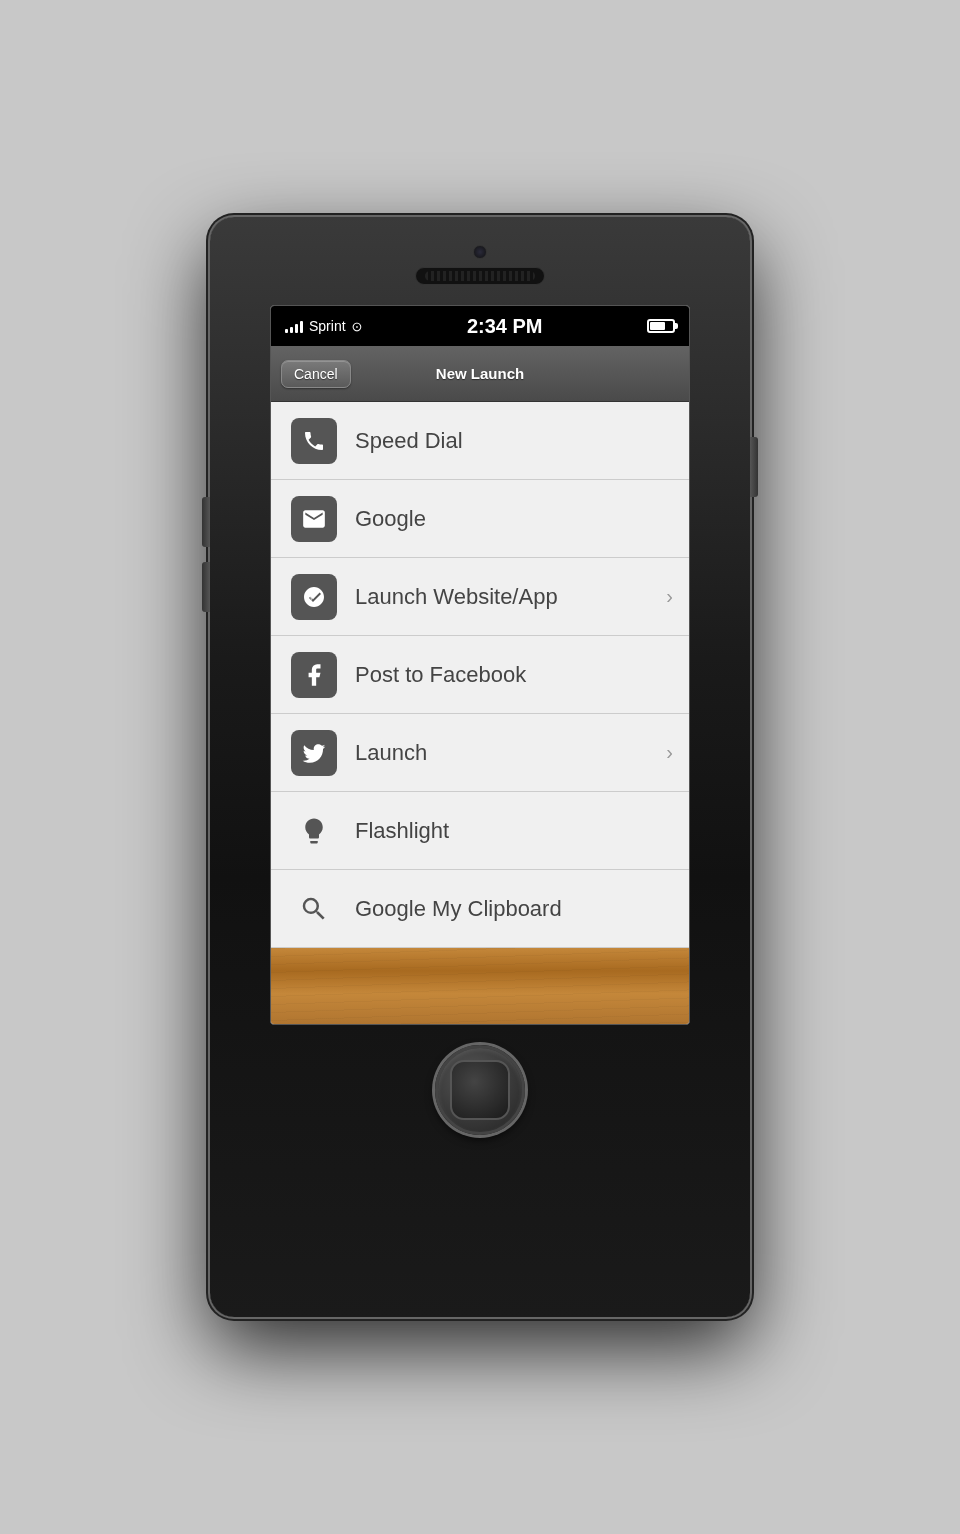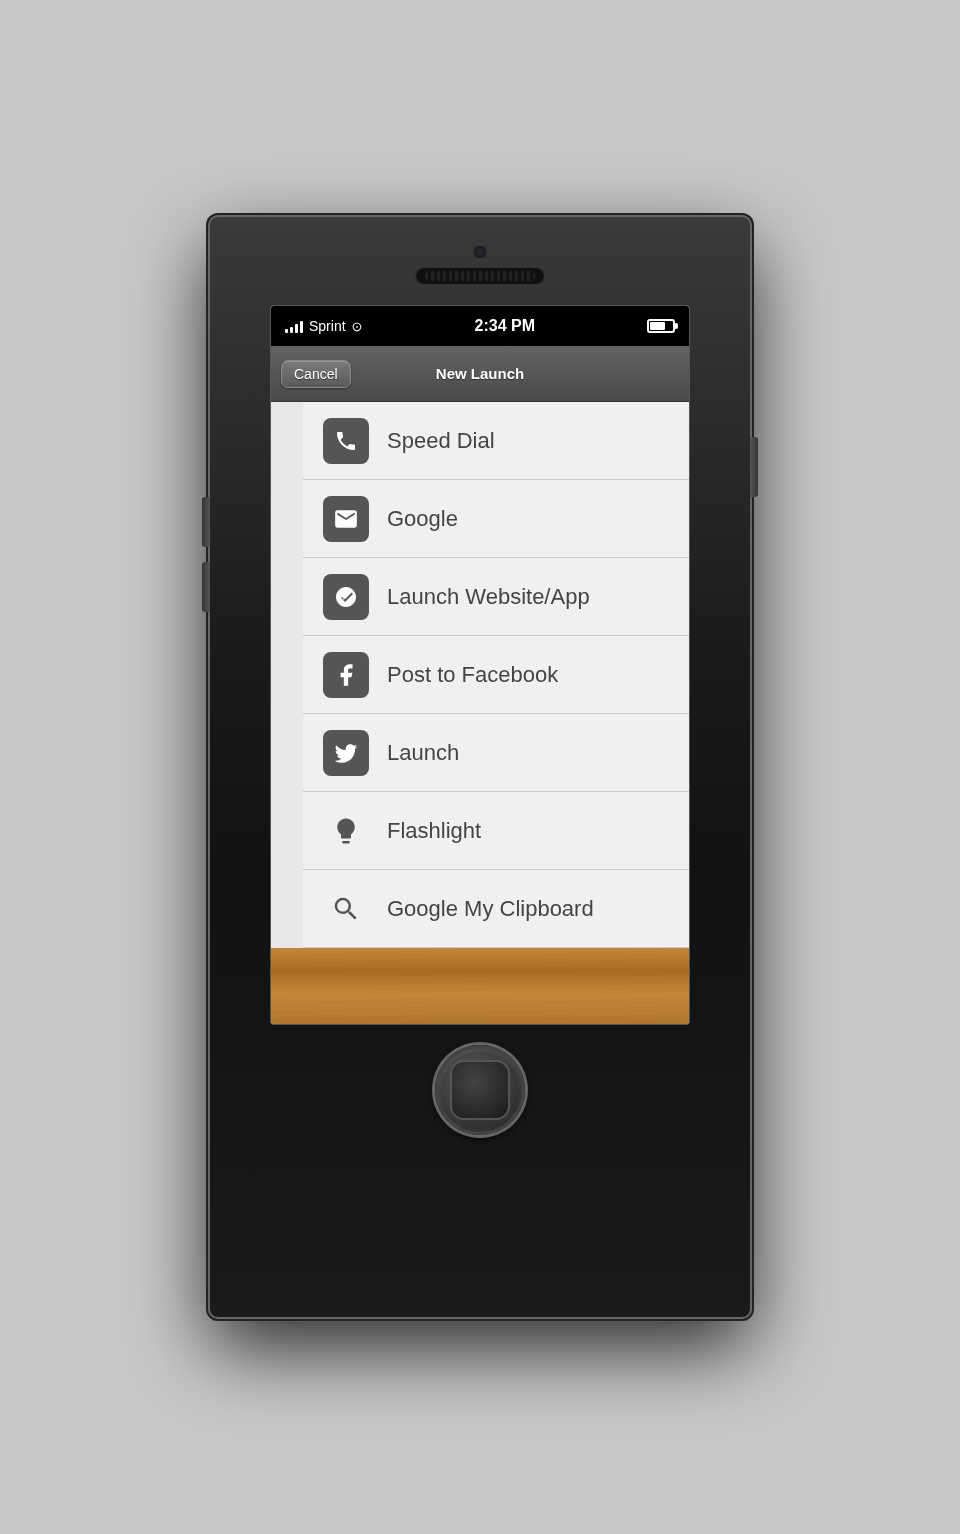--- a/index.html
+++ b/index.html
@@ -10,21 +10,21 @@
       justify-content: center;
       align-items: center;
       min-height: 100vh;
       font-family: -apple-system, 'Helvetica Neue', Arial, sans-serif;
     }
 
     .phone-outer {
       width: 540px;
       height: 1100px;
       background: linear-gradient(180deg, #3a3a3a 0%, #1a1a1a 40%, #111 60%, #1a1a1a 100%);
-      border-radius: 8px;
+      border-radius: 24px;
       position: relative;
       box-shadow:
         0 0 0 2px #666,
         0 0 0 4px #222,
         0 30px 80px rgba(0,0,0,0.8);
       display: flex;
       flex-direction: column;
       align-items: center;
     }
 
@@ -117,21 +117,21 @@
     .signal-bars span:nth-child(1) { height: 4px; }
     .signal-bars span:nth-child(2) { height: 6px; }
     .signal-bars span:nth-child(3) { height: 9px; }
     .signal-bars span:nth-child(4) { height: 12px; }
 
     .wifi-icon {
       font-size: 13px;
     }
 
     .status-center {
-      font-size: 16px;
+      font-size: 20px;
       font-weight: 600;
     }
 
     .status-right {
       display: flex;
       align-items: center;
     }
 
     .battery {
       width: 28px;
@@ -195,21 +195,20 @@
       cursor: pointer;
       text-shadow: 0 1px 1px rgba(0,0,0,0.5);
       box-shadow: 0 1px 2px rgba(0,0,0,0.4), inset 0 1px 0 rgba(255,255,255,0.2);
     }
 
     
     .menu-list {
       width: 100%;
       background: #b91c1c;
       flex: 1;
-      margin-left: 32px;
     }
 
     .menu-item {
       width: 100%;
       height: 78px;
       display: flex;
       align-items: center;
       padding: 0 20px;
       border-bottom: 1px solid #ccc;
       background: #f0f0f0;

